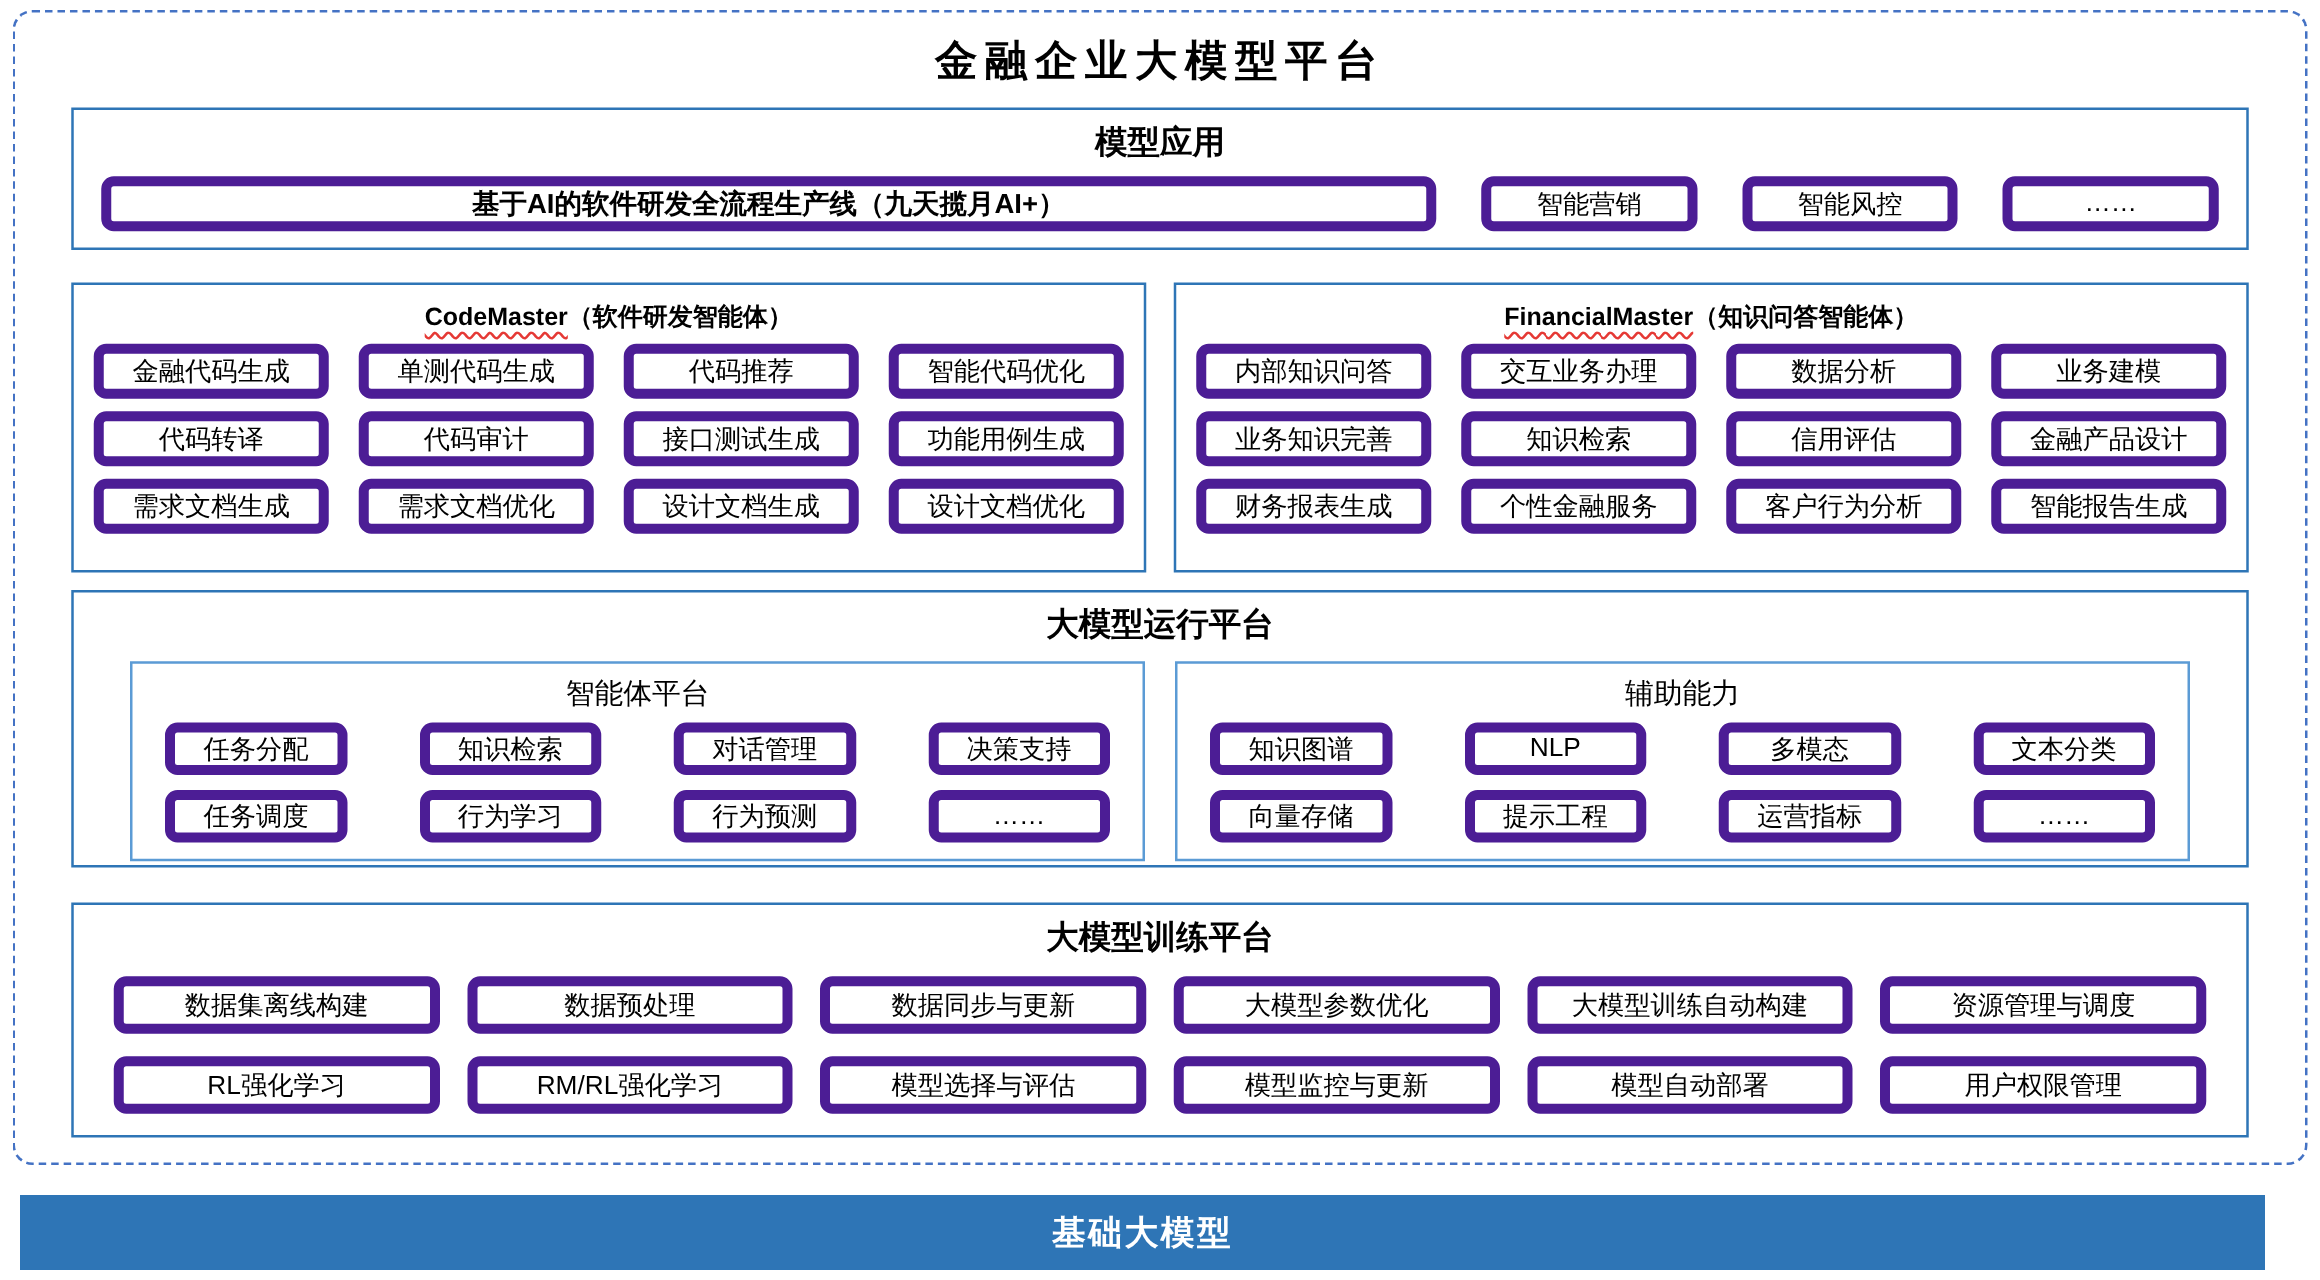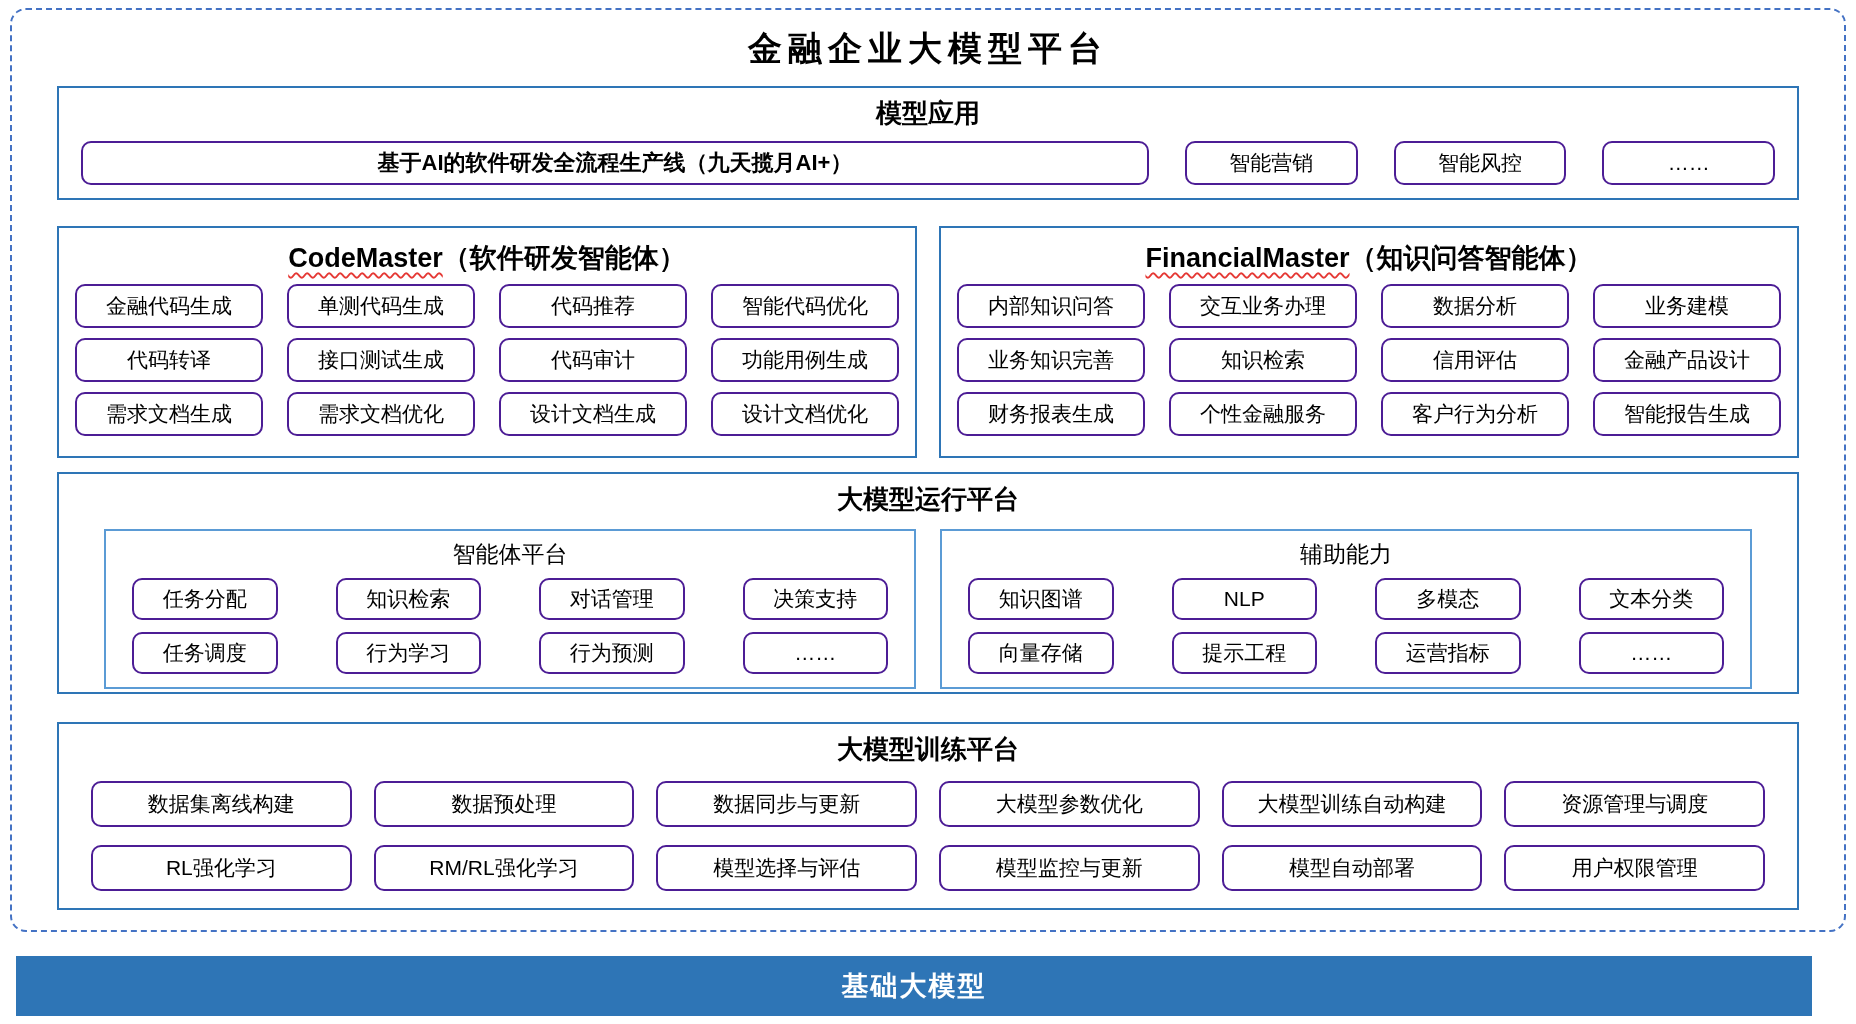--- a/index.html
+++ b/index.html
@@ -33,21 +33,21 @@
     background: #fff;
   }
   .section-header {
     text-align: center;
     font-weight: 700;
     font-size: 26px;
     color: #000;
     padding-top: 8px;
   }
   .chip {
-    border: 2px solid #4c1d95;
+    border: 8px solid #4c1d95;
     border-radius: 10px;
     background: #fff;
     display: flex;
     align-items: center;
     justify-content: center;
     font-size: 21px;
     color: #000;
     height: 44px;
   }
   
@@ -57,21 +57,21 @@
     align-items: center;
     padding: 10px 22px 0 22px;
     gap: 36px;
   }
   .chip-wide { width: 1068px; font-weight: 700; font-size: 22px; }
   .chip-app { flex: 1; }
   
   .agents-row { display: flex; gap: 22px; margin-bottom: 14px; }
   .agent-panel { flex: 1; height: 232px; padding: 6px 16px 0 16px; }
   .agent-header {
-    text-align: center; font-size: 27px; font-weight: 700; color: #000;
+    text-align: center; font-size: 20px; font-weight: 700; color: #000;
     padding: 6px 0 8px 0;
   }
   .agent-name {
     text-decoration-line: underline;
     text-decoration-style: wavy;
     text-decoration-color: #E53935;
     text-decoration-thickness: 2px;
     text-underline-offset: 5px;
   }
   .agent-grid { display: grid; grid-template-columns: repeat(4, 1fr); gap: 10px 24px; }
@@ -135,22 +135,22 @@
     <div class="section agent-panel">
       <div class="agent-header">
         <span class="agent-name">CodeMaster</span><span>（软件研发智能体）</span>
       </div>
       <div class="agent-grid">
         <div class="chip">金融代码生成</div>
         <div class="chip">单测代码生成</div>
         <div class="chip">代码推荐</div>
         <div class="chip">智能代码优化</div>
         <div class="chip">代码转译</div>
+        <div class="chip">代码审计</div>
         <div class="chip">接口测试生成</div>
-        <div class="chip">代码审计</div>
         <div class="chip">功能用例生成</div>
         <div class="chip">需求文档生成</div>
         <div class="chip">需求文档优化</div>
         <div class="chip">设计文档生成</div>
         <div class="chip">设计文档优化</div>
       </div>
     </div>
 
     <div class="section agent-panel">
       <div class="agent-header">

